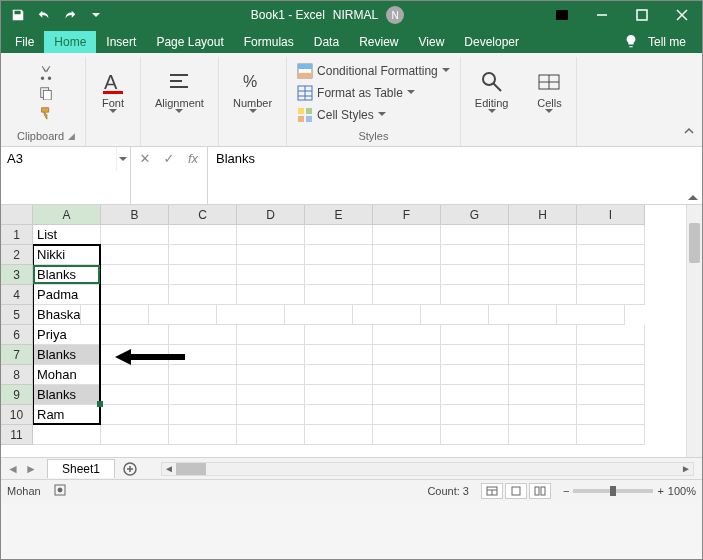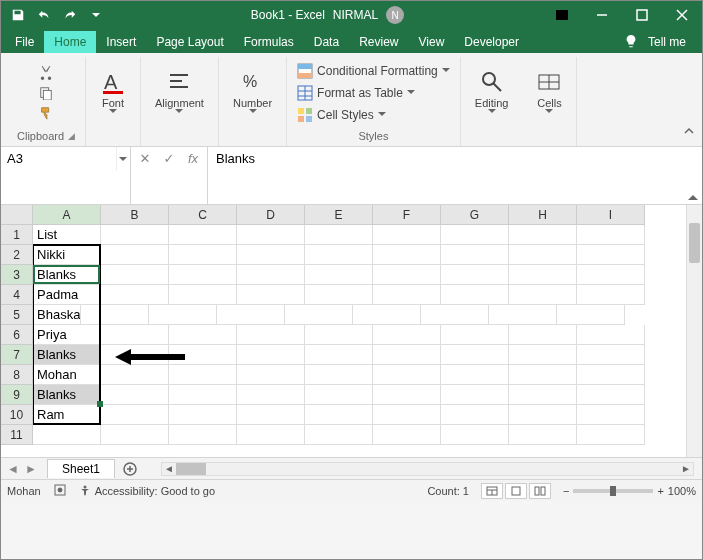--- a/index.html
+++ b/index.html
@@ -525,29 +525,22 @@
     <div class="btn">►</div>
   </div>
 </div>
 
 <div class="status-bar">
   <span>Mohan</span>
   <span><svg width="14" height="14" viewBox="0 0 14 14" fill="none" stroke="#666">
         <rect x="2" y="2" width="10" height="10"></rect>
         <circle cx="7" cy="7" r="2" fill="#666"></circle>
       </svg></span>
-  <span style="display:flex;align-items:center;gap:4px">
-    <svg width="12" height="12" viewBox="0 0 12 12" fill="#666">
-        <circle cx="6" cy="2" r="1.5"></circle>
-        <path d="M2 4h8L7 6v5L6 9l-1 2V6z"></path>
-      </svg>
-    <span>Accessibility: Good to go</span>
-  </span>
   <div class="spacer"></div>
-  <span>Count: 1</span>
+  <span>Count: 3</span>
   <div class="view-btns">
     <div class="view-btn">
         <svg width="12" height="10" viewBox="0 0 12 10" fill="none" stroke="#666">
           <rect x="1" y="1" width="10" height="8"></rect>
           <line x1="1" y1="4" x2="11" y2="4"></line>
           <line x1="6" y1="4" x2="6" y2="9"></line>
         </svg>
       </div>
     <div class="view-btn">
         <svg width="12" height="10" viewBox="0 0 12 10" fill="none" stroke="#666">

